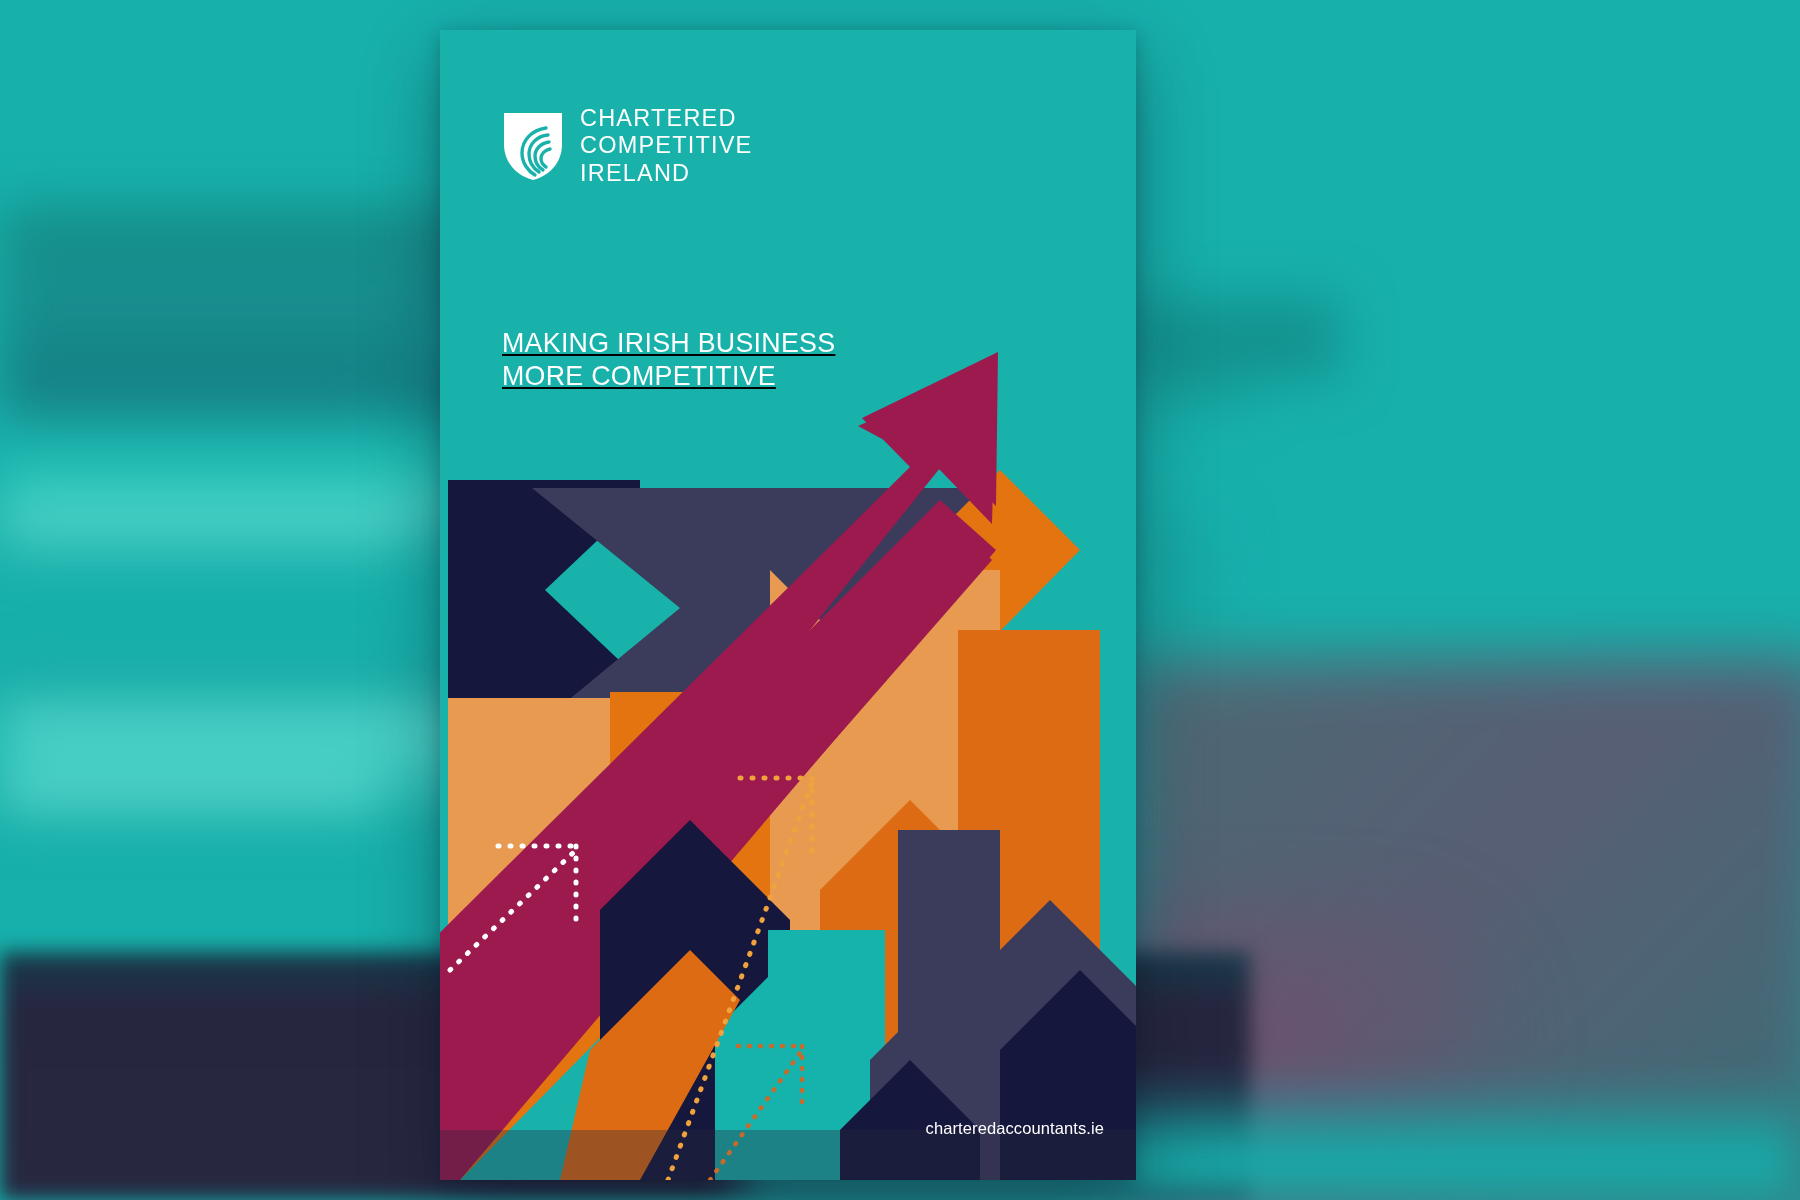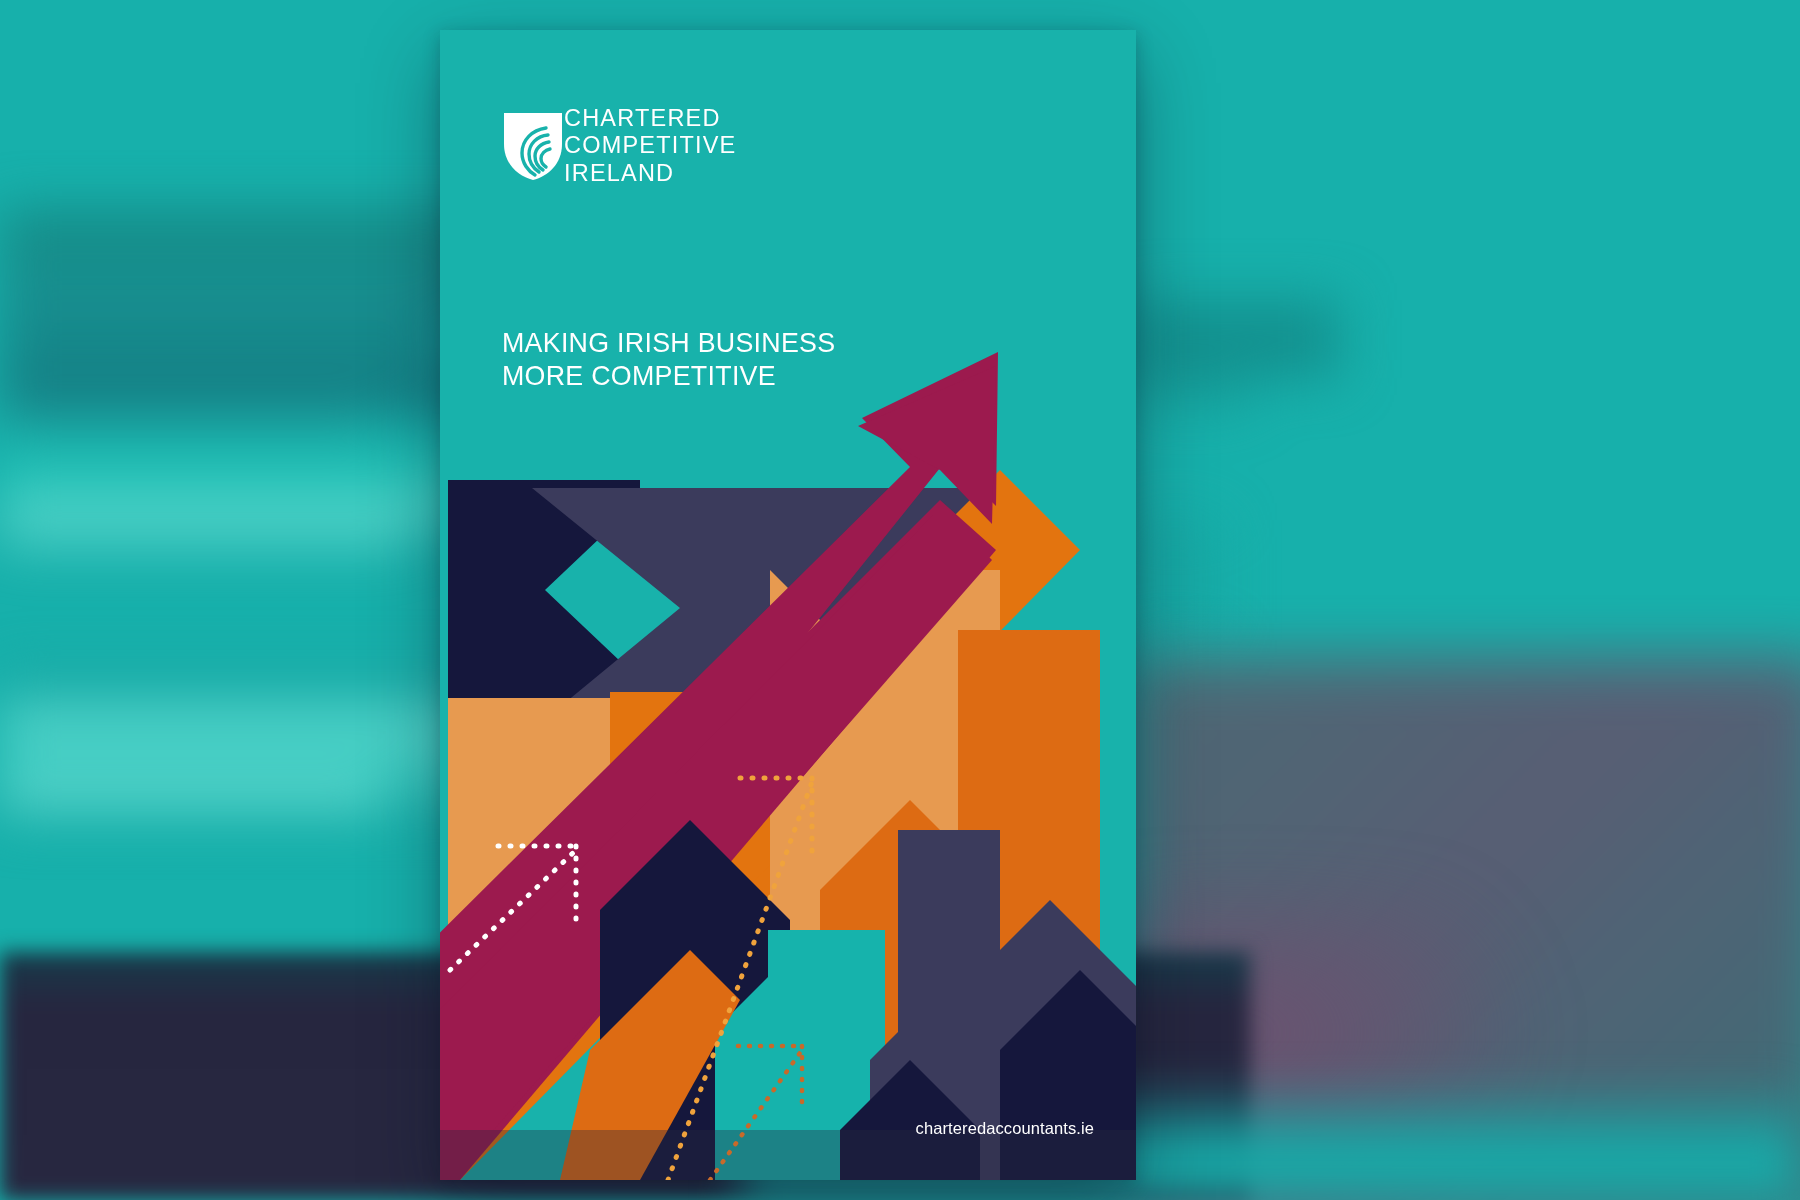--- a/index.html
+++ b/index.html
@@ -21,37 +21,37 @@
   .bg-cover-bottom{position:absolute;left:740px;bottom:0;width:1060px;height:120px;
       background:linear-gradient(180deg,rgba(23,176,171,0) 0%,#17a9a8 60%,#1aa9a6 100%);filter:blur(22px);}
 
   
   #cover{position:absolute;left:440px;top:30px;width:696px;height:1150px;
       background:#18b2ab;overflow:hidden;
       box-shadow:0 28px 70px rgba(10,20,40,.38), 0 4px 16px rgba(10,20,40,.25);}
   #cover-art{position:absolute;left:0;top:0;width:696px;height:1150px;}
 
   
-  .logo-row{position:absolute;left:62px;top:75px;display:flex;align-items:center;}
+  .logo-row{position:absolute;left:62px;top:75px;display:flex;align-items:center;gap:16px;}
   .logo-mark{width:62px;height:72px;flex:none;}
   .logo-words{display:flex;flex-direction:column;line-height:1.16;}
   .logo-words span{color:#ffffff;font-size:23.5px;letter-spacing:1.2px;font-weight:400;
       font-family:"Liberation Sans",sans-serif;white-space:nowrap;}
 
   
   .title{position:absolute;left:62px;top:192px;width:620px;}
   .title-line{display:block;color:#15173c;font-size:50px;line-height:49px;font-weight:700;
       letter-spacing:-.3px;font-family:"Liberation Sans Narrow","Liberation Sans",sans-serif;
       transform:scaleX(.92);transform-origin:left center;white-space:nowrap;}
-  .subtitle{position:absolute;left:62px;top:296px;width:620px;}
+  .subtitle{position:absolute;left:62px;top:296px;width:620px;text-decoration:underline;}
   .sub-line{display:block;color:#ffffff;font-size:28.5px;line-height:33px;font-weight:300;
       letter-spacing:.3px;font-family:"Liberation Sans",sans-serif;
       transform:scaleX(.94);transform-origin:left center;white-space:nowrap;}
 
-  .weburl{position:absolute;right:42px;bottom:42px;color:#ffffff;font-size:16.5px;
+  .weburl{position:absolute;right:32px;bottom:42px;color:#ffffff;font-size:16.5px;
       letter-spacing:.1px;font-family:"Liberation Sans",sans-serif;}
 </style>
 </head>
 <body>
 
 <div id="stage">
 
   <div class="bg-base"></div>
 
   <svg class="bg-band bg-blur" style="top:0;height:1200px;" width="1800" height="1200" viewBox="0 0 1800 1200" preserveAspectRatio="none">

